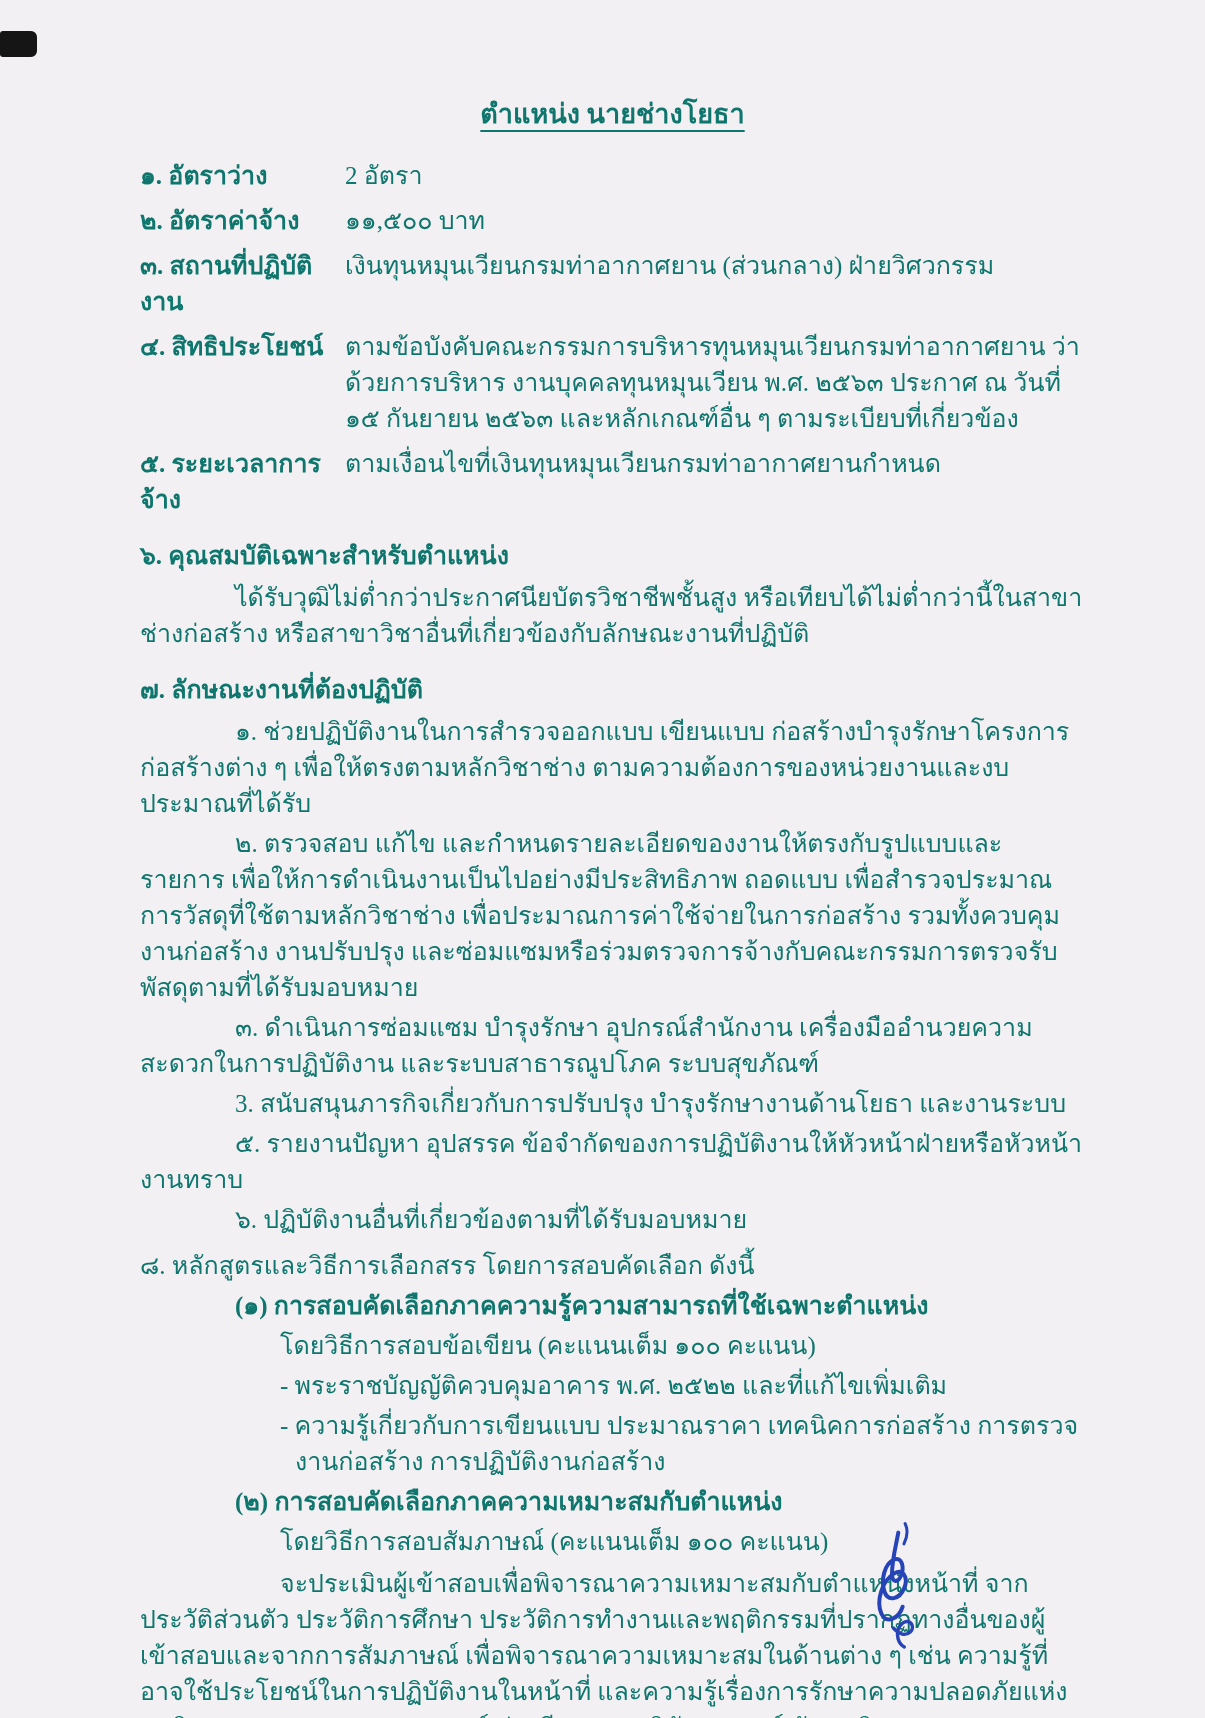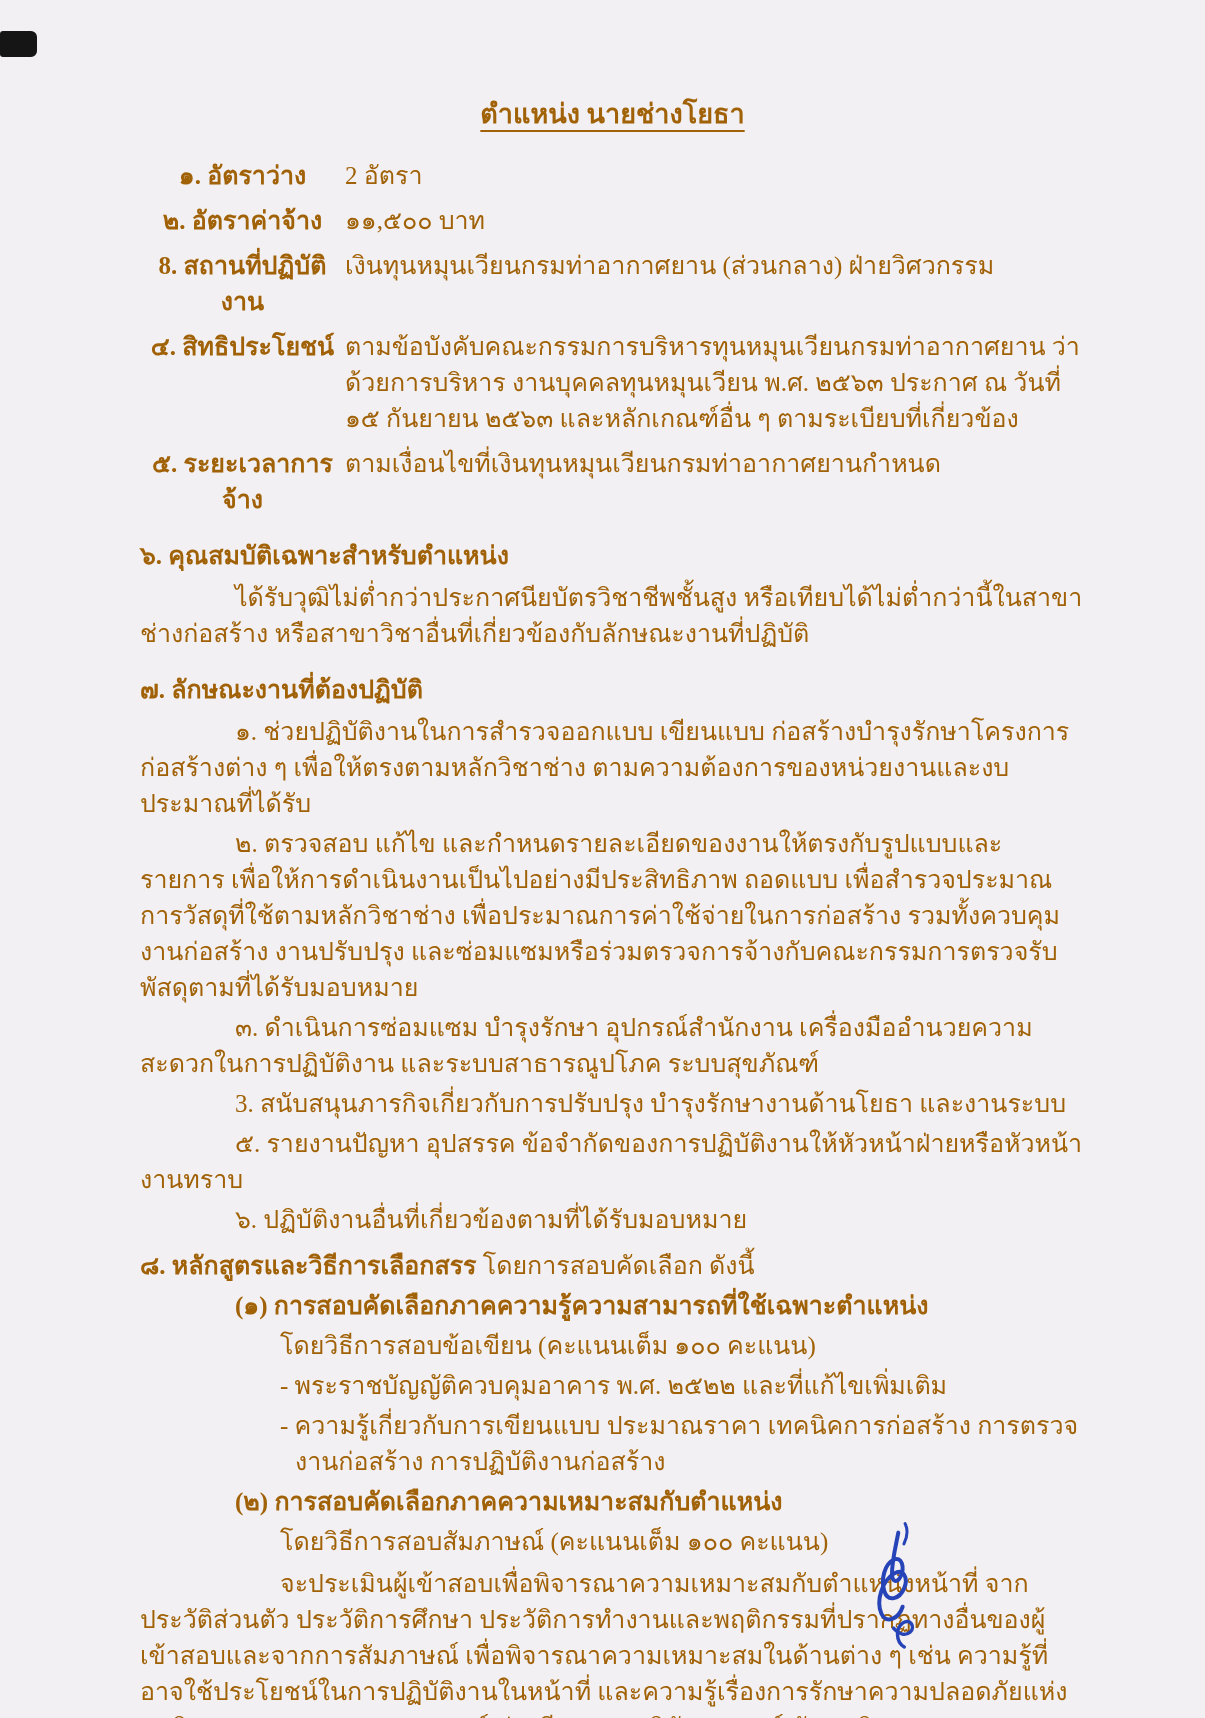--- a/index.html
+++ b/index.html
@@ -4,21 +4,21 @@
 <style>
   * { margin: 0; padding: 0; box-sizing: border-box; }
   html, body { background: #d8d6da; }
   body { font-family: "Liberation Serif", "DejaVu Serif", serif; }
   .page {
     position: relative;
     width: 1205px;
     height: 1718px;
     margin: 0 auto;
     background: #f2f0f3;
-    color: #a16207;
+    color: #0f766e;
     overflow: hidden;
     font-size: 25px;
     line-height: 36px;
   }
   .content {
     position: relative;
     padding: 96px 120px 0 140px;
   }
   .doc-title {
     text-align: center;
@@ -28,37 +28,37 @@
   }
   .doc-title span {
     text-decoration: underline;
     text-underline-offset: 7px;
   }
   .field-row {
     display: grid;
     grid-template-columns: 205px 1fr;
     margin-bottom: 9px;
   }
-  .field-label { font-weight: bold; text-align: center; }
+  .field-label { font-weight: bold; }
   .field-value { }
   .sec-heading {
     font-weight: bold;
     margin-top: 20px;
     margin-bottom: 6px;
   }
   .para {
     text-indent: 95px;
     margin-bottom: 16px;
   }
   .duty-item {
     text-indent: 95px;
     margin-bottom: 4px;
   }
   .sec8-line { margin-top: 10px; margin-bottom: 4px; }
-  .sec8-bold { font-weight: bold; }
+  .sec8-bold { font-weight: normal; }
   .part-heading {
     font-weight: bold;
     padding-left: 95px;
     margin-top: 2px;
     margin-bottom: 4px;
   }
   .part-method {
     padding-left: 140px;
     margin-bottom: 4px;
   }
@@ -101,21 +101,21 @@
 
     <div class="field-row">
       <div class="field-label">๑. อัตราว่าง</div>
       <div class="field-value">2 อัตรา</div>
     </div>
     <div class="field-row">
       <div class="field-label">๒. อัตราค่าจ้าง</div>
       <div class="field-value">๑๑,๕๐๐ บาท</div>
     </div>
     <div class="field-row">
-      <div class="field-label">8. สถานที่ปฏิบัติงาน</div>
+      <div class="field-label">๓. สถานที่ปฏิบัติงาน</div>
       <div class="field-value">เงินทุนหมุนเวียนกรมท่าอากาศยาน (ส่วนกลาง) ฝ่ายวิศวกรรม</div>
     </div>
     <div class="field-row">
       <div class="field-label">๔. สิทธิประโยชน์</div>
       <div class="field-value">ตามข้อบังคับคณะกรรมการบริหารทุนหมุนเวียนกรมท่าอากาศยาน ว่าด้วยการบริหาร งานบุคคลทุนหมุนเวียน พ.ศ. ๒๕๖๓ ประกาศ ณ วันที่ ๑๕ กันยายน ๒๕๖๓ และหลักเกณฑ์อื่น ๆ ตามระเบียบที่เกี่ยวข้อง</div>
     </div>
     <div class="field-row">
       <div class="field-label">๕. ระยะเวลาการจ้าง</div>
       <div class="field-value">ตามเงื่อนไขที่เงินทุนหมุนเวียนกรมท่าอากาศยานกำหนด</div>
     </div>

